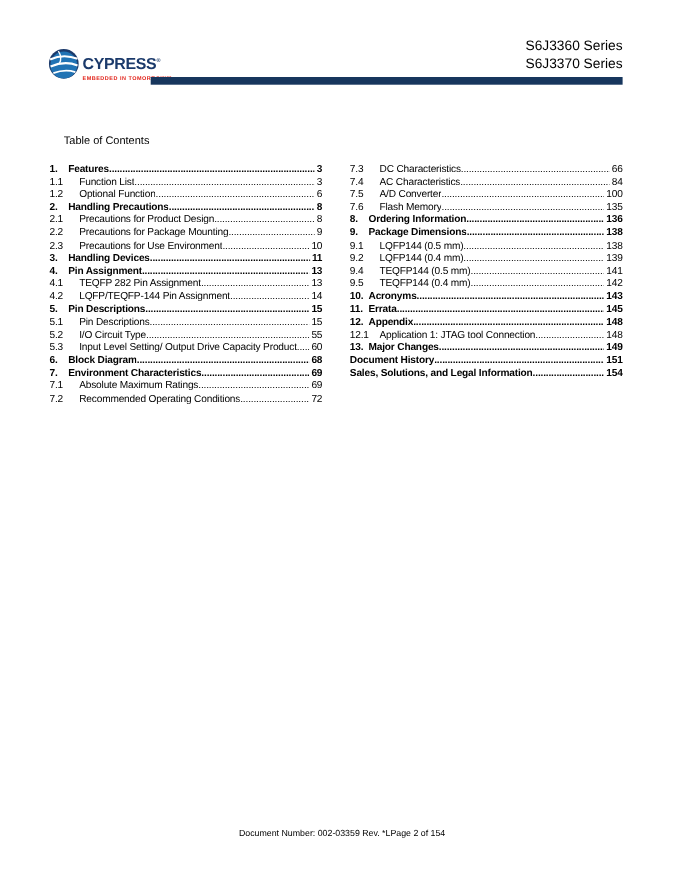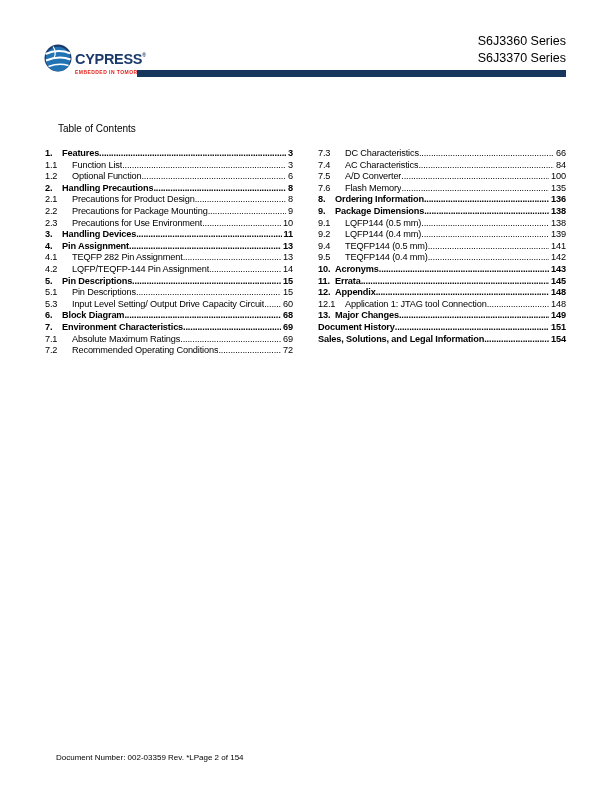--- a/index.html
+++ b/index.html
@@ -121,21 +121,21 @@
     text-align: right;
   }
 
   
   .footer {
     position: absolute;
     left: 56px;
     right: 46px;
     top: 753px;
     display: flex;
-    justify-content: flex-start;
+    justify-content: center;
     font-size: 8px;
   }
 </style>
 </head>
 <body>
 
 <div class="page">
 
   <header>
     <div class="logo">
@@ -237,22 +237,28 @@
           <span class="leader"></span>
           <span class="pg">15</span>
         </div>
         <div class="toc-row">
           <span class="num subnum">5.1</span>
           <span class="label">Pin Descriptions</span>
           <span class="leader"></span>
           <span class="pg">15</span>
         </div>
         <div class="toc-row">
+          <span class="num subnum">5.2</span>
+          <span class="label">I/O Circuit Type</span>
+          <span class="leader"></span>
+          <span class="pg">55</span>
+        </div>
+        <div class="toc-row">
           <span class="num subnum">5.3</span>
-          <span class="label">Input Level Setting/ Output Drive Capacity Circuit</span>
+          <span class="label">Input Level Setting/ Output Drive Capacity Product</span>
           <span class="leader"></span>
           <span class="pg">60</span>
         </div>
         <div class="toc-row bold">
           <span class="num">6.</span>
           <span class="label">Block Diagram</span>
           <span class="leader"></span>
           <span class="pg">68</span>
         </div>
         <div class="toc-row bold">

